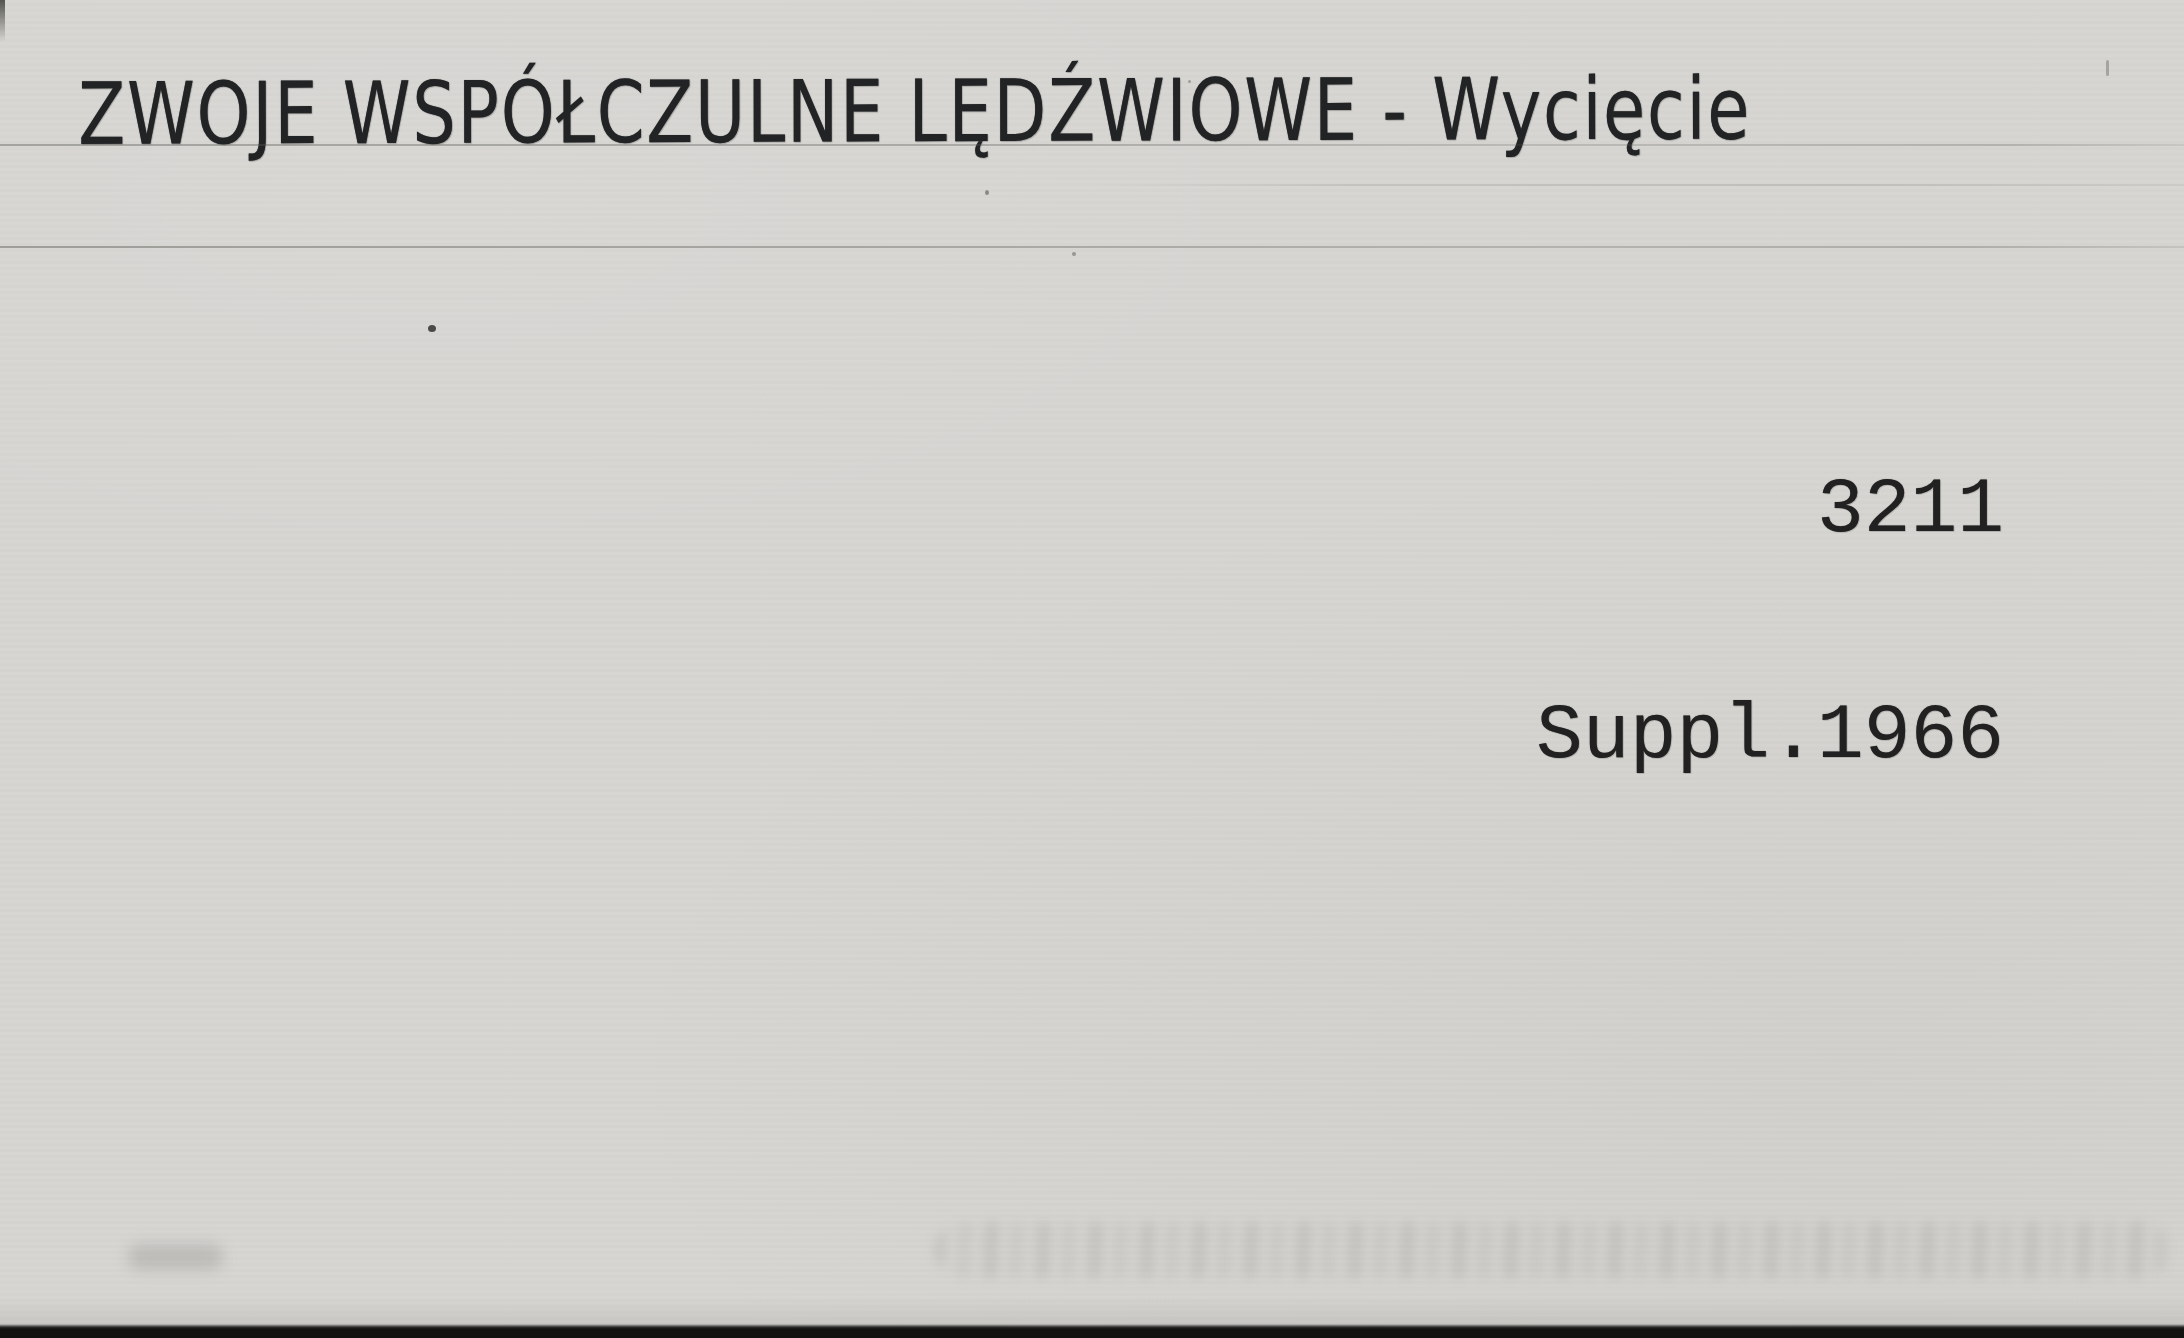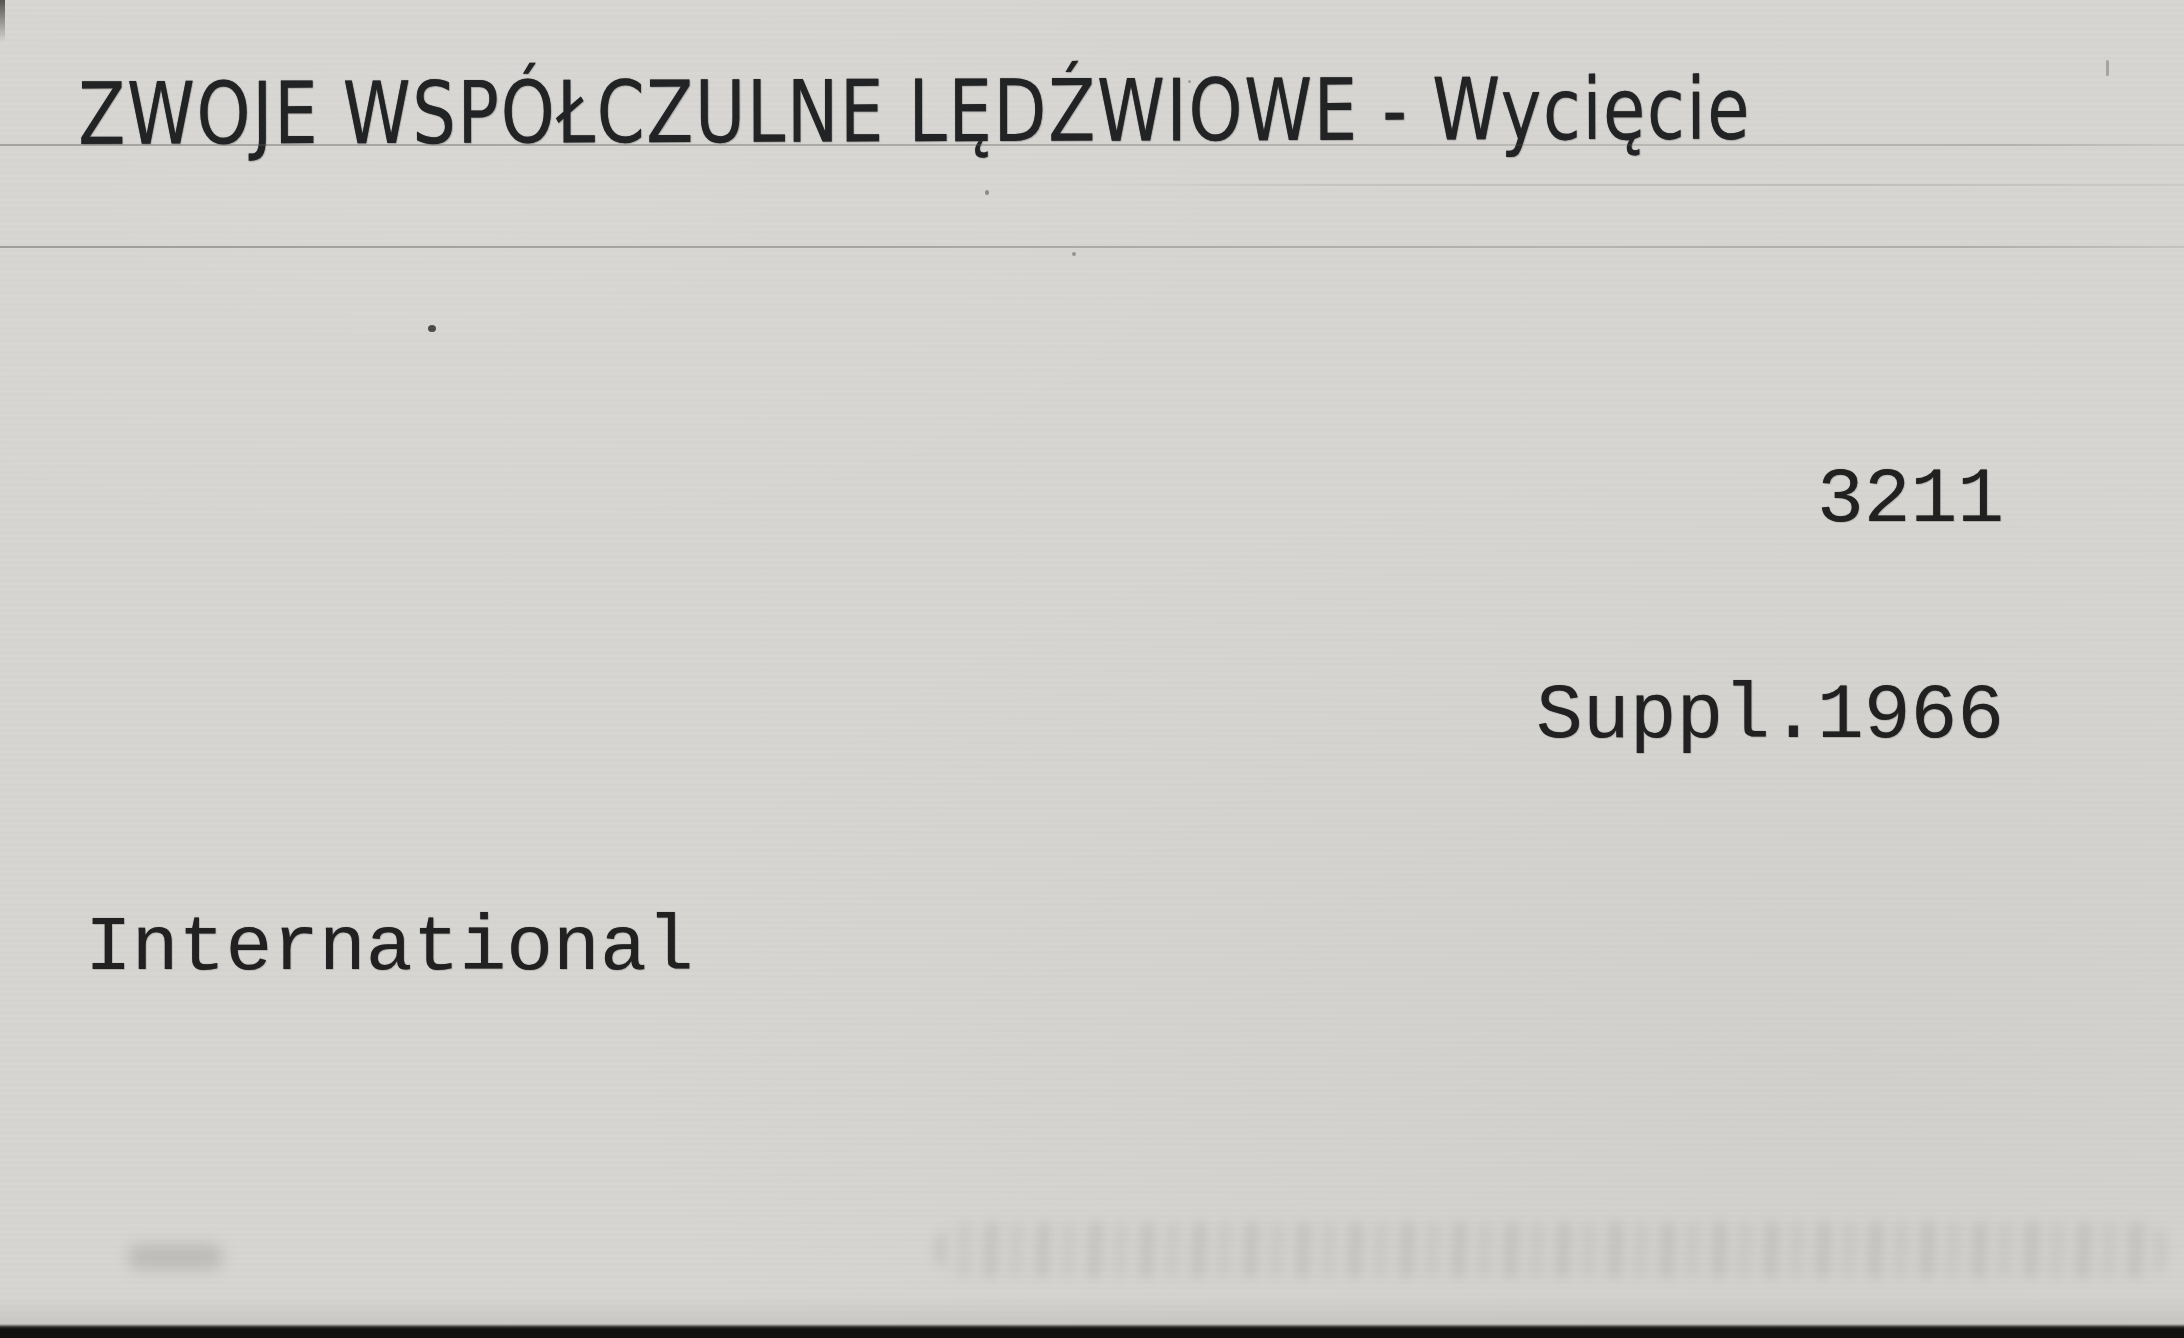--- a/index.html
+++ b/index.html
@@ -64,21 +64,21 @@
     position: absolute;
     left: 85px;
     top: 320px;
     font-family: "Liberation Mono", monospace;
     font-size: 78px;
     line-height: 72px;
     white-space: pre;
     color: #212121;
     text-shadow: 0 0 1px rgba(28,28,28,0.55), 1px 1px 0 rgba(28,28,28,0.12);
   }
-  .typed .line { white-space: pre; }
+  .typed .line { white-space: pre; margin-top: 10px; }
   .typed .line.gap { margin-top: 16px; }
 
   
   .ghost-band {
     position: absolute;
     left: 935px;
     top: 1222px;
     width: 1235px;
     height: 56px;
     background: repeating-linear-gradient(92deg,
@@ -137,21 +137,20 @@
 
 <div class="heading">ZWOJE WSPÓŁCZULNE LĘDŹWIOWE - Wycięcie</div>
 
 <div class="rule rule-1"></div>
 <div class="rule rule-2"></div>
 <div class="rule rule-3"></div>
 
 <div class="typed">
   <div class="line"><span>                                     3211</span></div>
   <div class="line"><span>                               Suppl.1966</span></div>
-  <div class="line gap"><span>International</span></div>
   
   
   
   
   
 </div>
 
 <div class="ghost-band"></div>
 <div class="ghost-blob"></div>
 <div class="bottom-shadow"></div>

